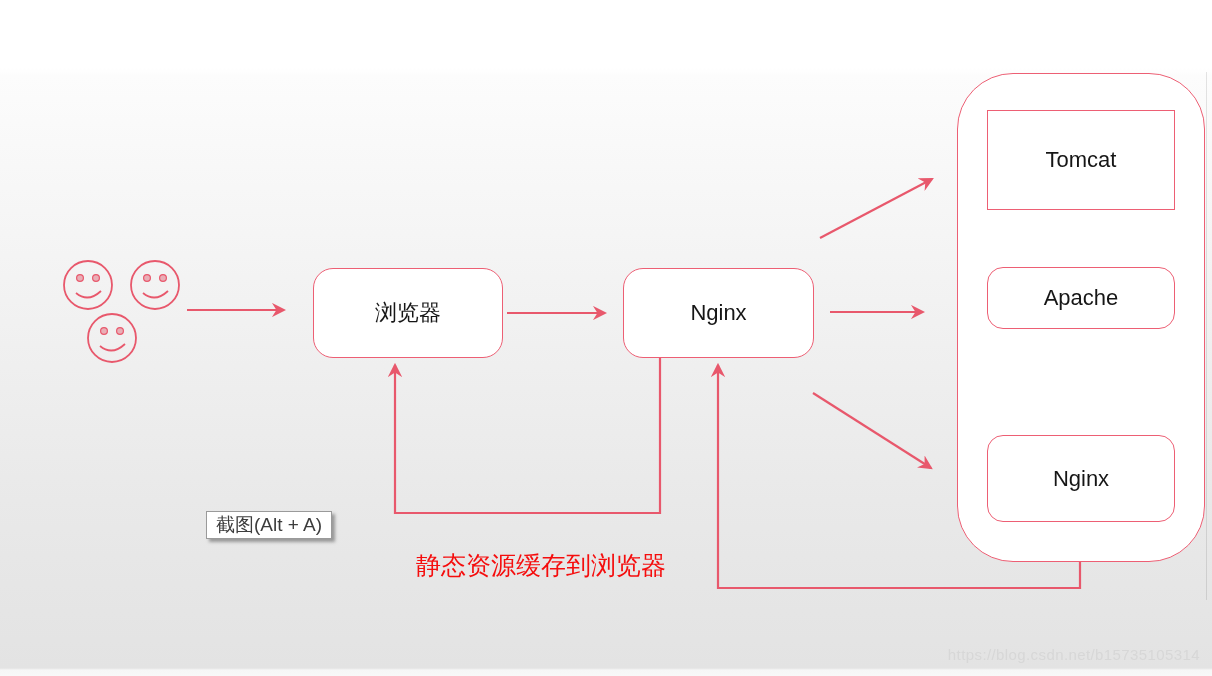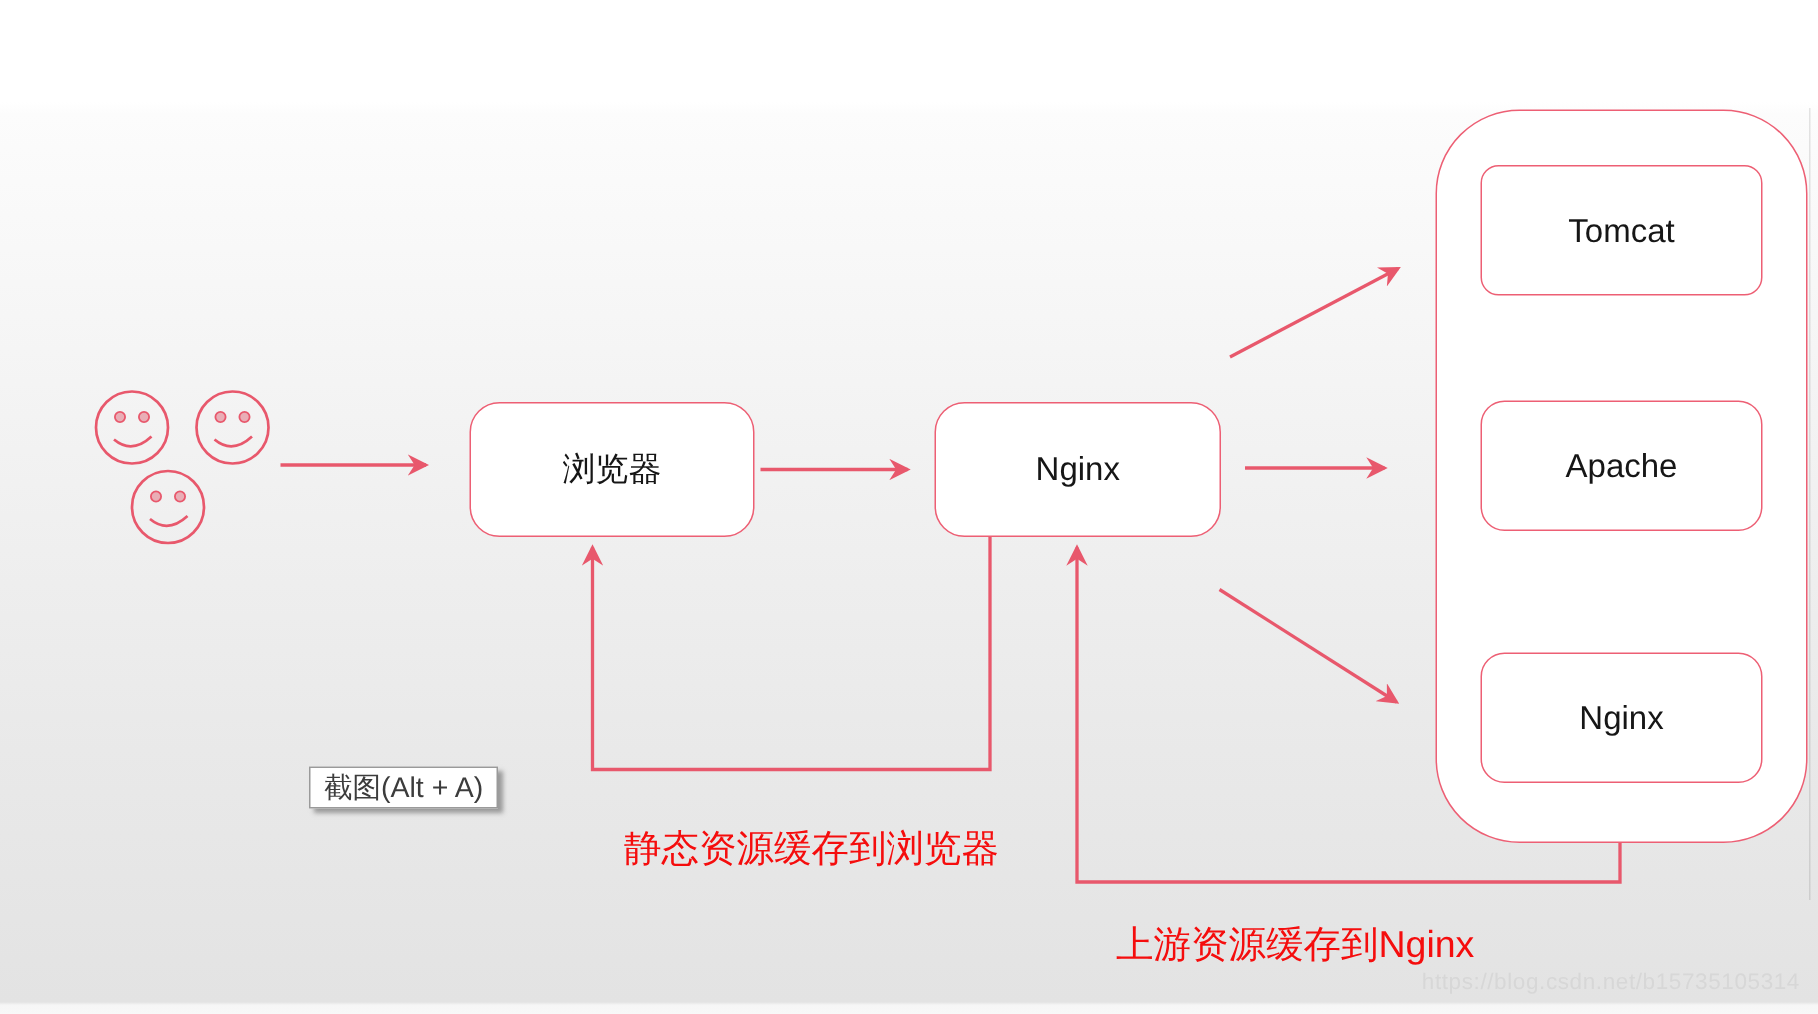--- a/index.html
+++ b/index.html
@@ -24,22 +24,22 @@
     display: flex; align-items: center; justify-content: center;
     color: #161616; font-size: 22px;
   }
   .node-browser  { left: 301px; top: 268px; width: 190px; height: 90px; border-radius: 20px; margin-left: 12px; }
   .node-proxy    { left: 623px; top: 268px; width: 191px; height: 90px; border-radius: 20px; }
 
   .upstream-group {
     position: absolute; left: 957px; top: 73px; width: 248px; height: 489px;
     background: #ffffff; border: 1.6px solid #ed5f74; border-radius: 56px;
   }
-  .node-tomcat   { left: 987px; top: 110px; width: 188px; height: 87px; border-radius: 12px; }
-  .node-apache   { left: 987px; top: 267px; width: 188px; height: 87px; border-radius: 16px; }
+  .node-tomcat   { left: 987px; top: 110px; width: 188px; height: 100px; border-radius: 0; }
+  .node-apache   { left: 987px; top: 267px; width: 188px; height: 62px; border-radius: 16px; }
   .node-unginx   { left: 987px; top: 435px; width: 188px; height: 87px; border-radius: 16px; }
 
   .flow-label {
     position: absolute; color: #f50d0d; font-size: 25px; white-space: nowrap; margin-left: 16px;
   }
   .label-static   { left: 400px; top: 549px; }
   .label-upstream { left: 728px; top: 613px; }
 
   .shot-tooltip {
     position: absolute; left: 206px; top: 511px; height: 28px;
@@ -110,21 +110,20 @@
     <span>Tomcat</span>
   </div>
   <div class="node node-apache">
     <span>Apache</span>
   </div>
   <div class="node node-unginx">
     <span>Nginx</span>
   </div>
 
   <div class="flow-label label-static">静态资源缓存到浏览器</div>
-  <div class="flow-label label-upstream">上游资源缓存到Nginx</div>
 
   <div class="shot-tooltip">
     <span>截图(Alt + A)</span>
   </div>
 
   <div class="watermark">https://blog.csdn.net/b15735105314</div>
 
   <div class="edge-line"></div>
 </div>
 

